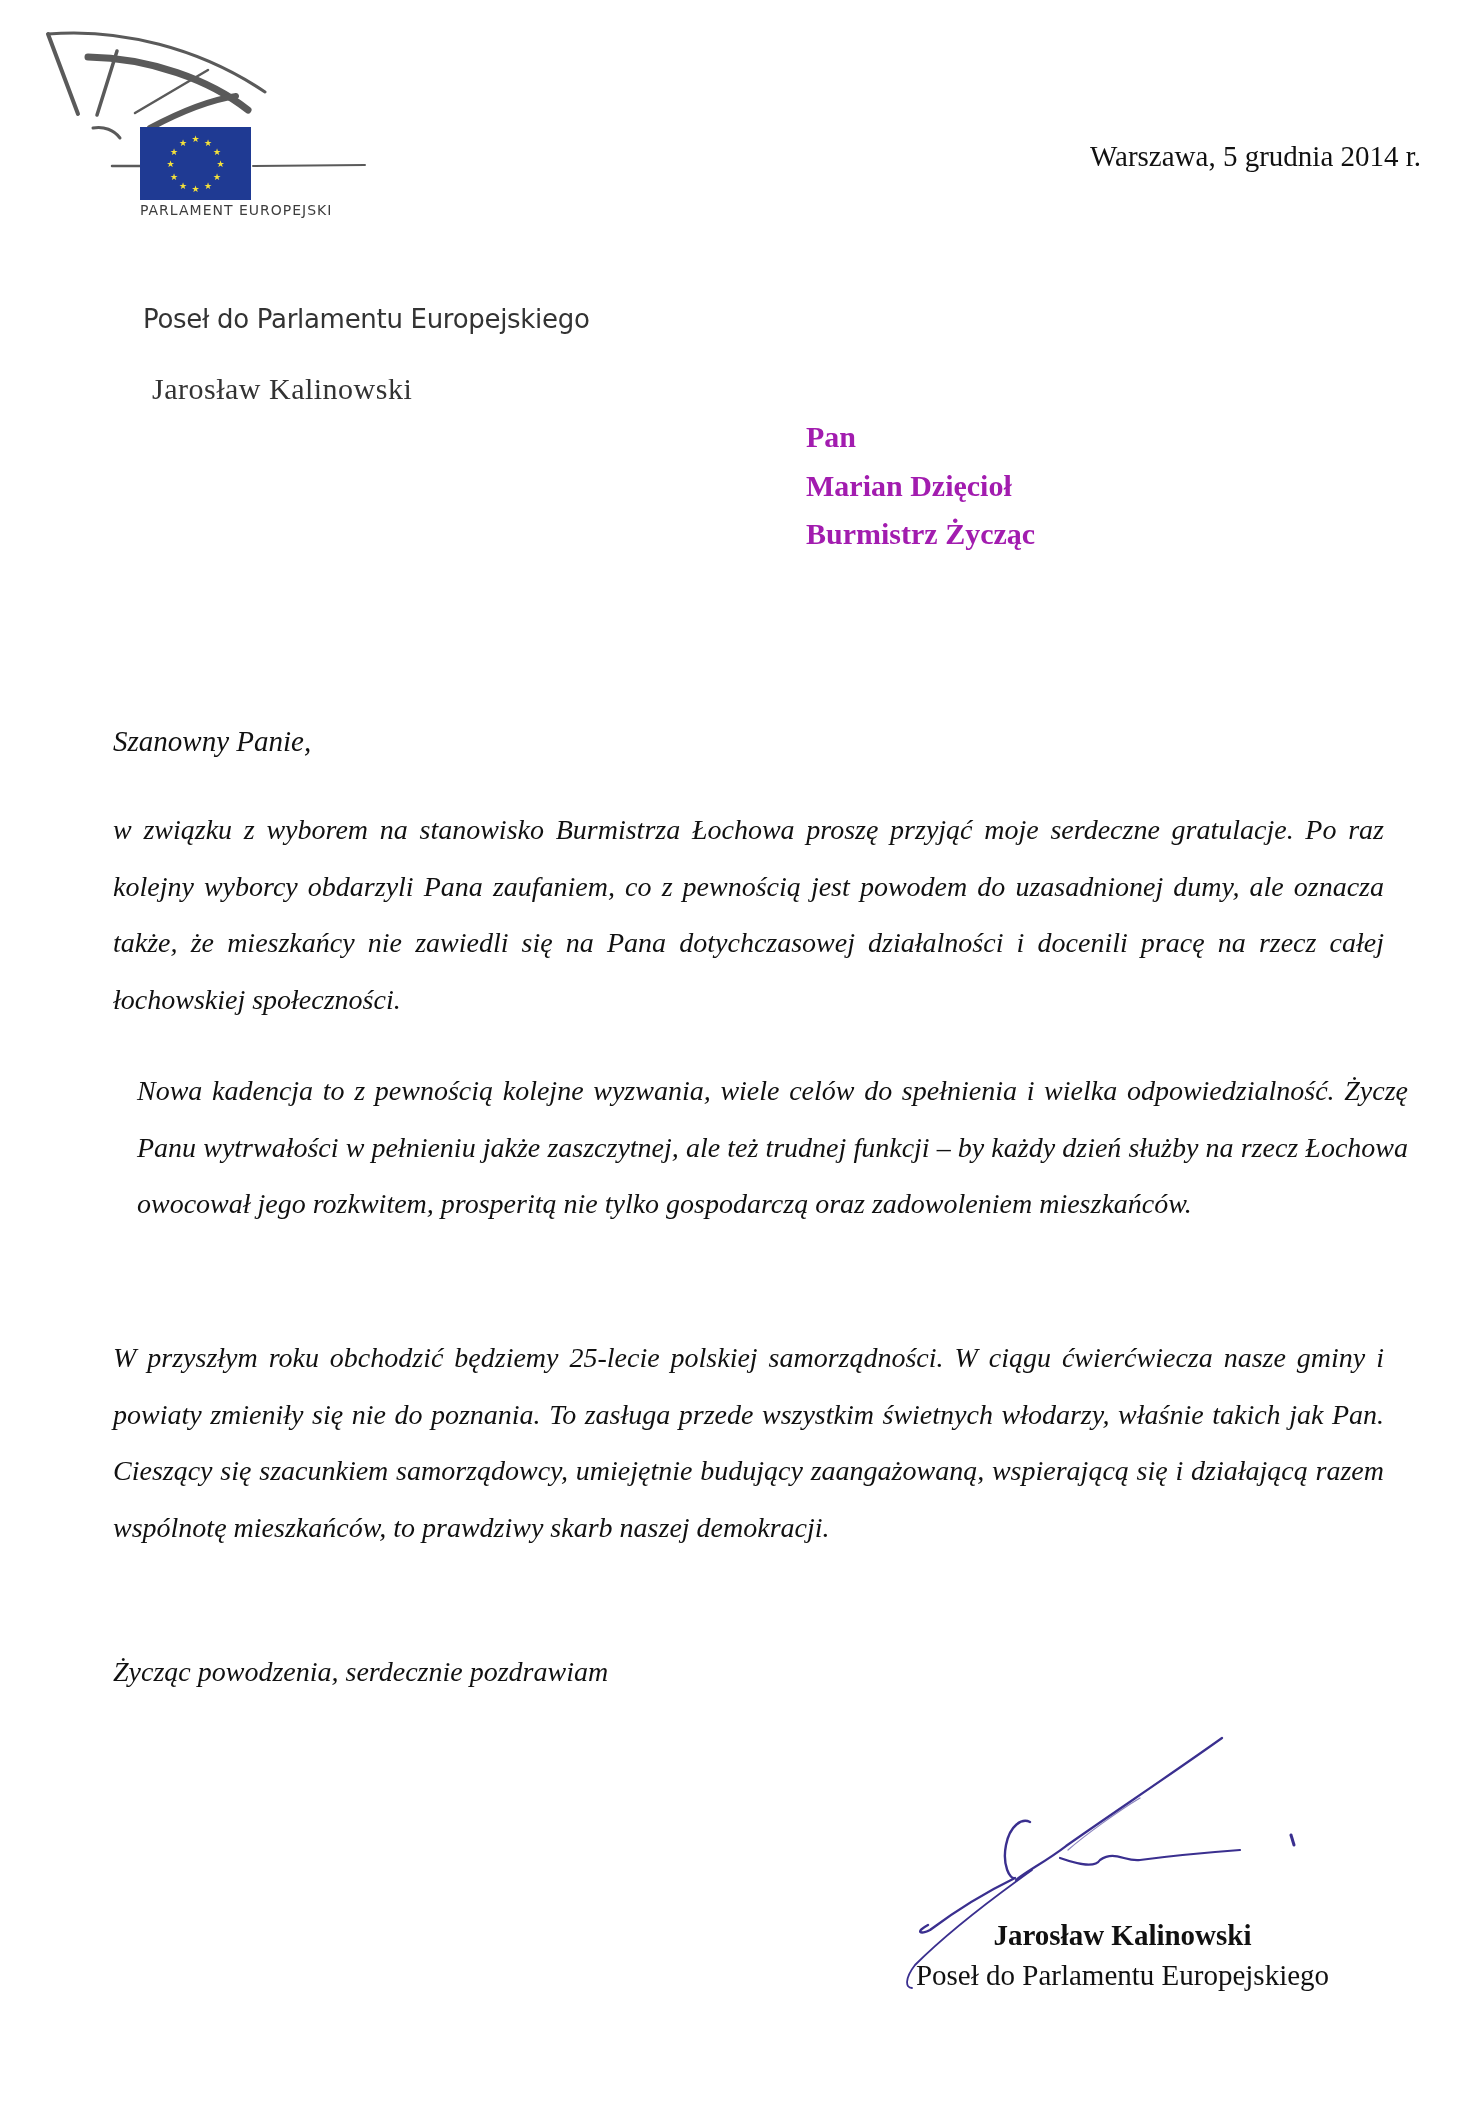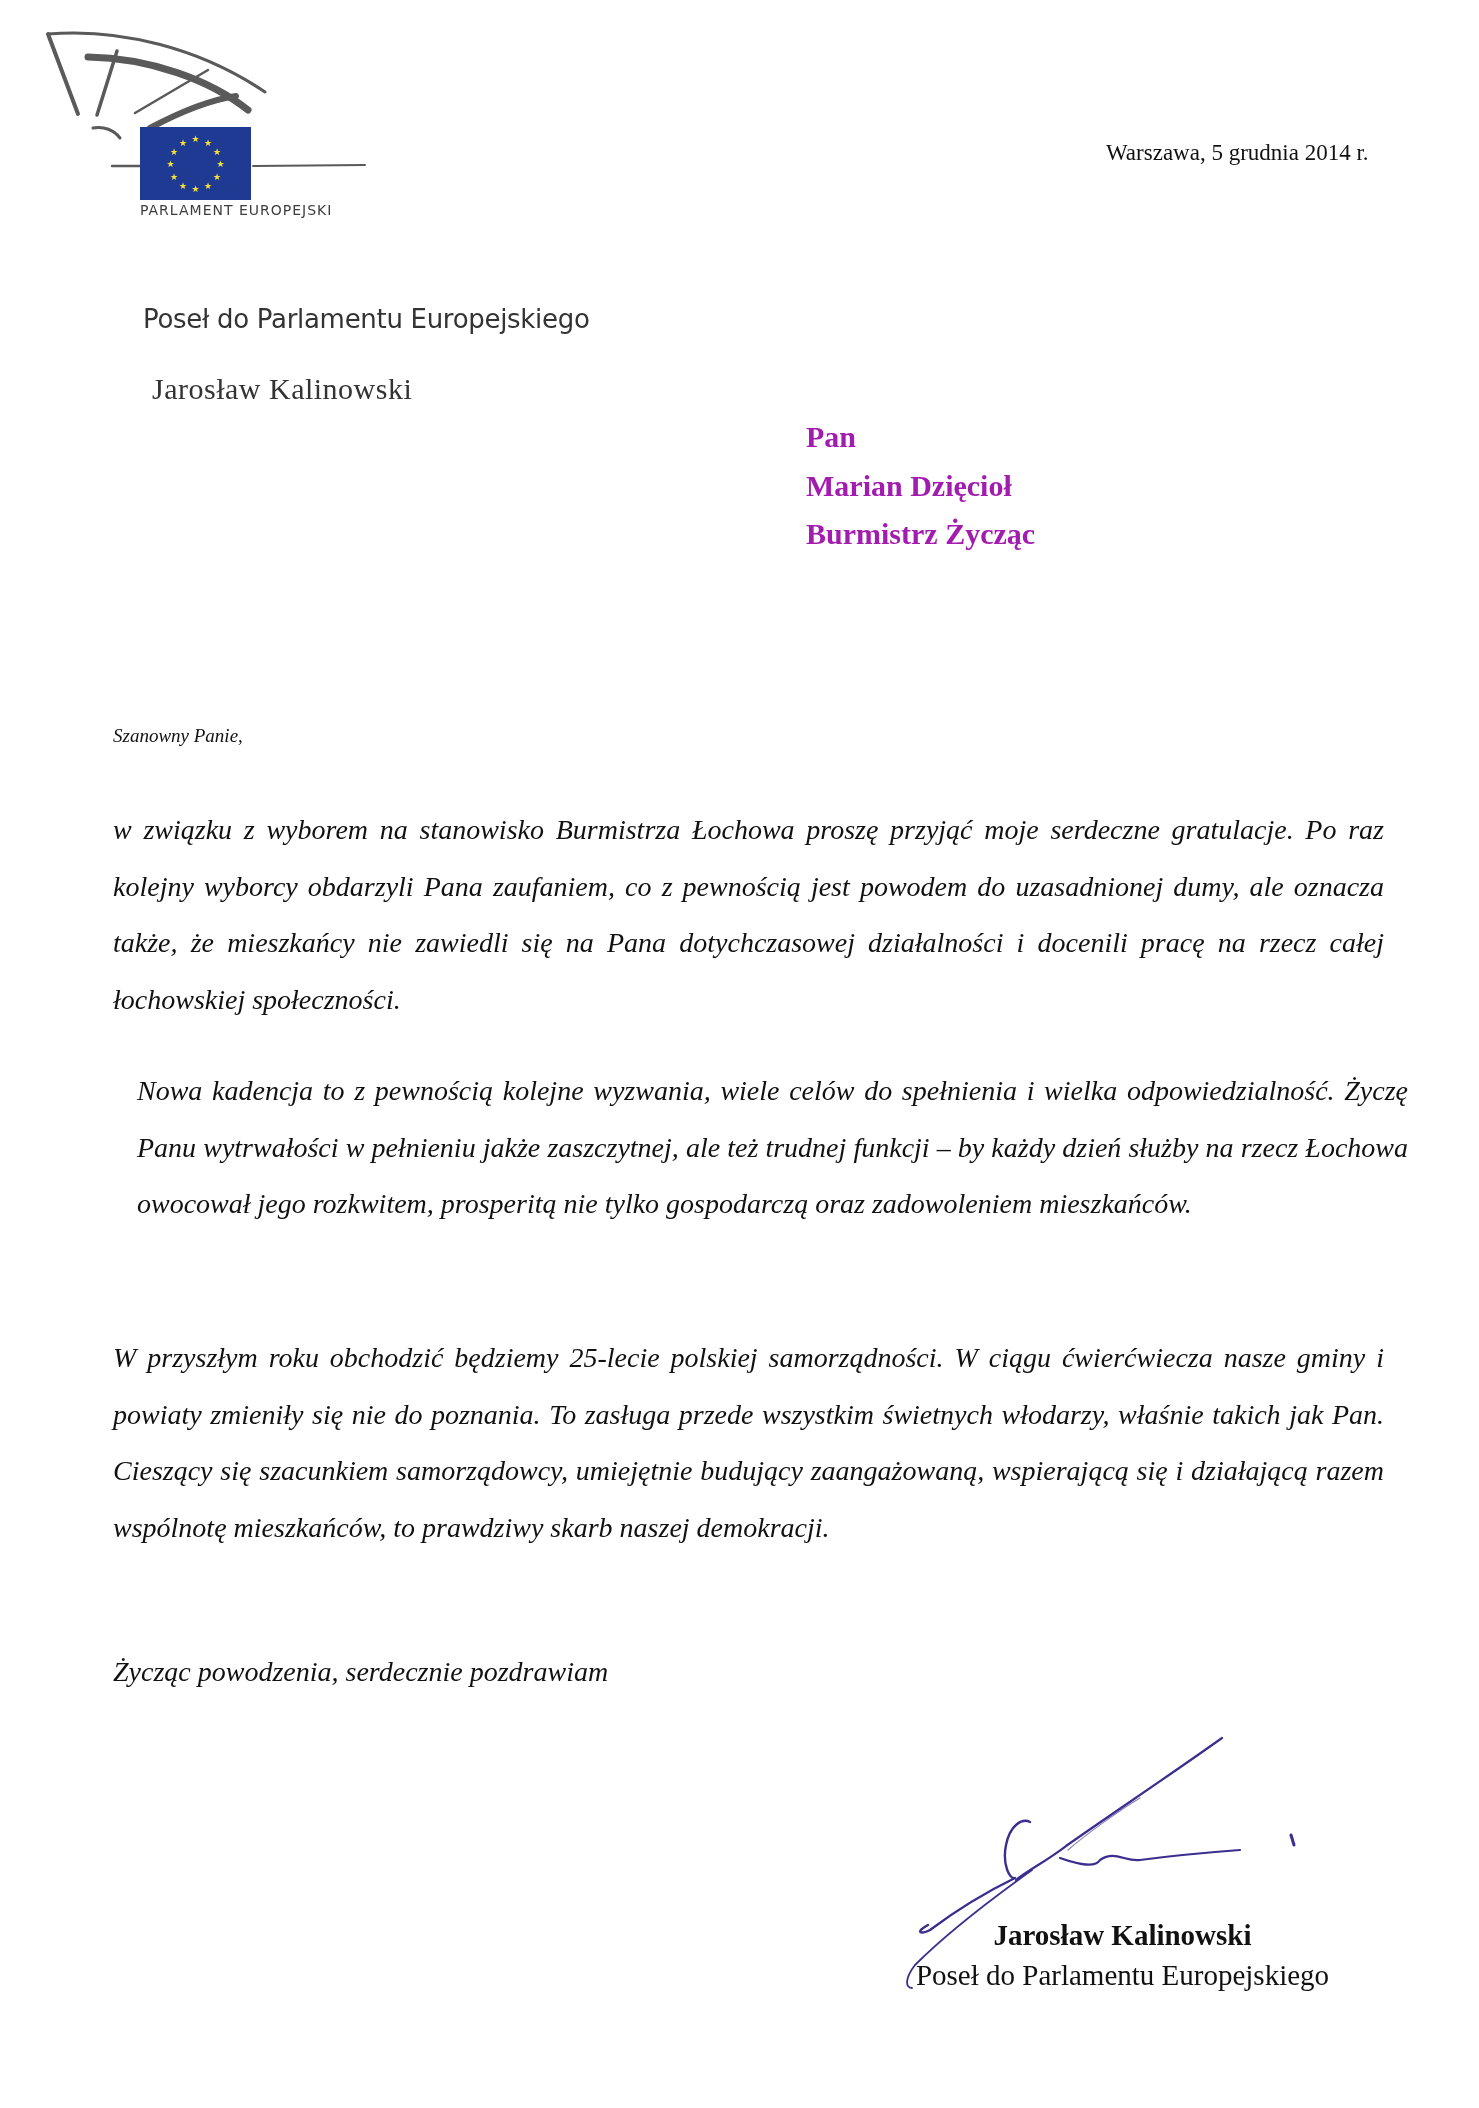--- a/index.html
+++ b/index.html
@@ -1,27 +1,27 @@
 <!DOCTYPE html>
 <html><head>
 <meta charset="utf-8">
 <style>
   html, body { margin: 0; padding: 0; background: #ffffff; }
   body { width: 1479px; height: 2108px; position: relative; overflow: hidden; }
   .abs { position: absolute; }
   .logo-svg { position: absolute; left: 0; top: 0; }
   .eu-flag { position: absolute; left: 140px; top: 127px; width: 111px; height: 73px; background: #1f3a93; }
   .org-name { left: 140px; top: 202px; font-family: "DejaVu Sans", sans-serif; font-size: 14px; letter-spacing: 1px; color: #3d3d3d; white-space: nowrap; }
-  .date { left: 1090px; top: 140px; font-family: "Liberation Serif", serif; font-size: 23px; color: #111; white-space: nowrap; margin-left: 16px; }
+  .date { left: 1090px; top: 140px; font-family: "Liberation Serif", serif; font-size: 29px; color: #111; white-space: nowrap; }
   .sender-title { left: 143px; top: 304px; font-family: "DejaVu Sans", sans-serif; font-size: 26px; color: #333; white-space: nowrap; letter-spacing: -0.3px; }
   .sender-name { left: 152px; top: 372px; font-family: "Liberation Serif", serif; font-size: 30px; color: #333; white-space: nowrap; letter-spacing: 0.5px; }
   .recipient { left: 806px; top: 413px; font-family: "Liberation Serif", serif; font-weight: bold; font-size: 30px; color: #a21caf; line-height: 48.5px; }
   .recipient div { white-space: nowrap; }
   .body-text { left: 113px; width: 1271px; font-family: "Liberation Serif", serif; font-style: italic; color: #111; }
-  .salutation { top: 725px; font-size: 19px; white-space: nowrap; }
+  .salutation { top: 725px; font-size: 29px; white-space: nowrap; }
   .para { font-size: 28px; line-height: 56.5px; text-align: justify; text-align-last: left; transform-origin: left top; }
   .p1 { top: 802px; }
   .p2 { top: 1063px; margin-left: 24px; }
   .p3 { top: 1330px; }
   .closing { top: 1656px; font-size: 28px; white-space: nowrap; }
   .sig-block { left: 850px; width: 545px; top: 1915px; font-family: "Liberation Serif", serif; font-size: 29px; color: #111; text-align: center; line-height: 40px; }
   .sig-name { font-weight: bold; }
   .sig-svg { position: absolute; left: 0; top: 0; pointer-events: none; }
 </style>
 </head>

